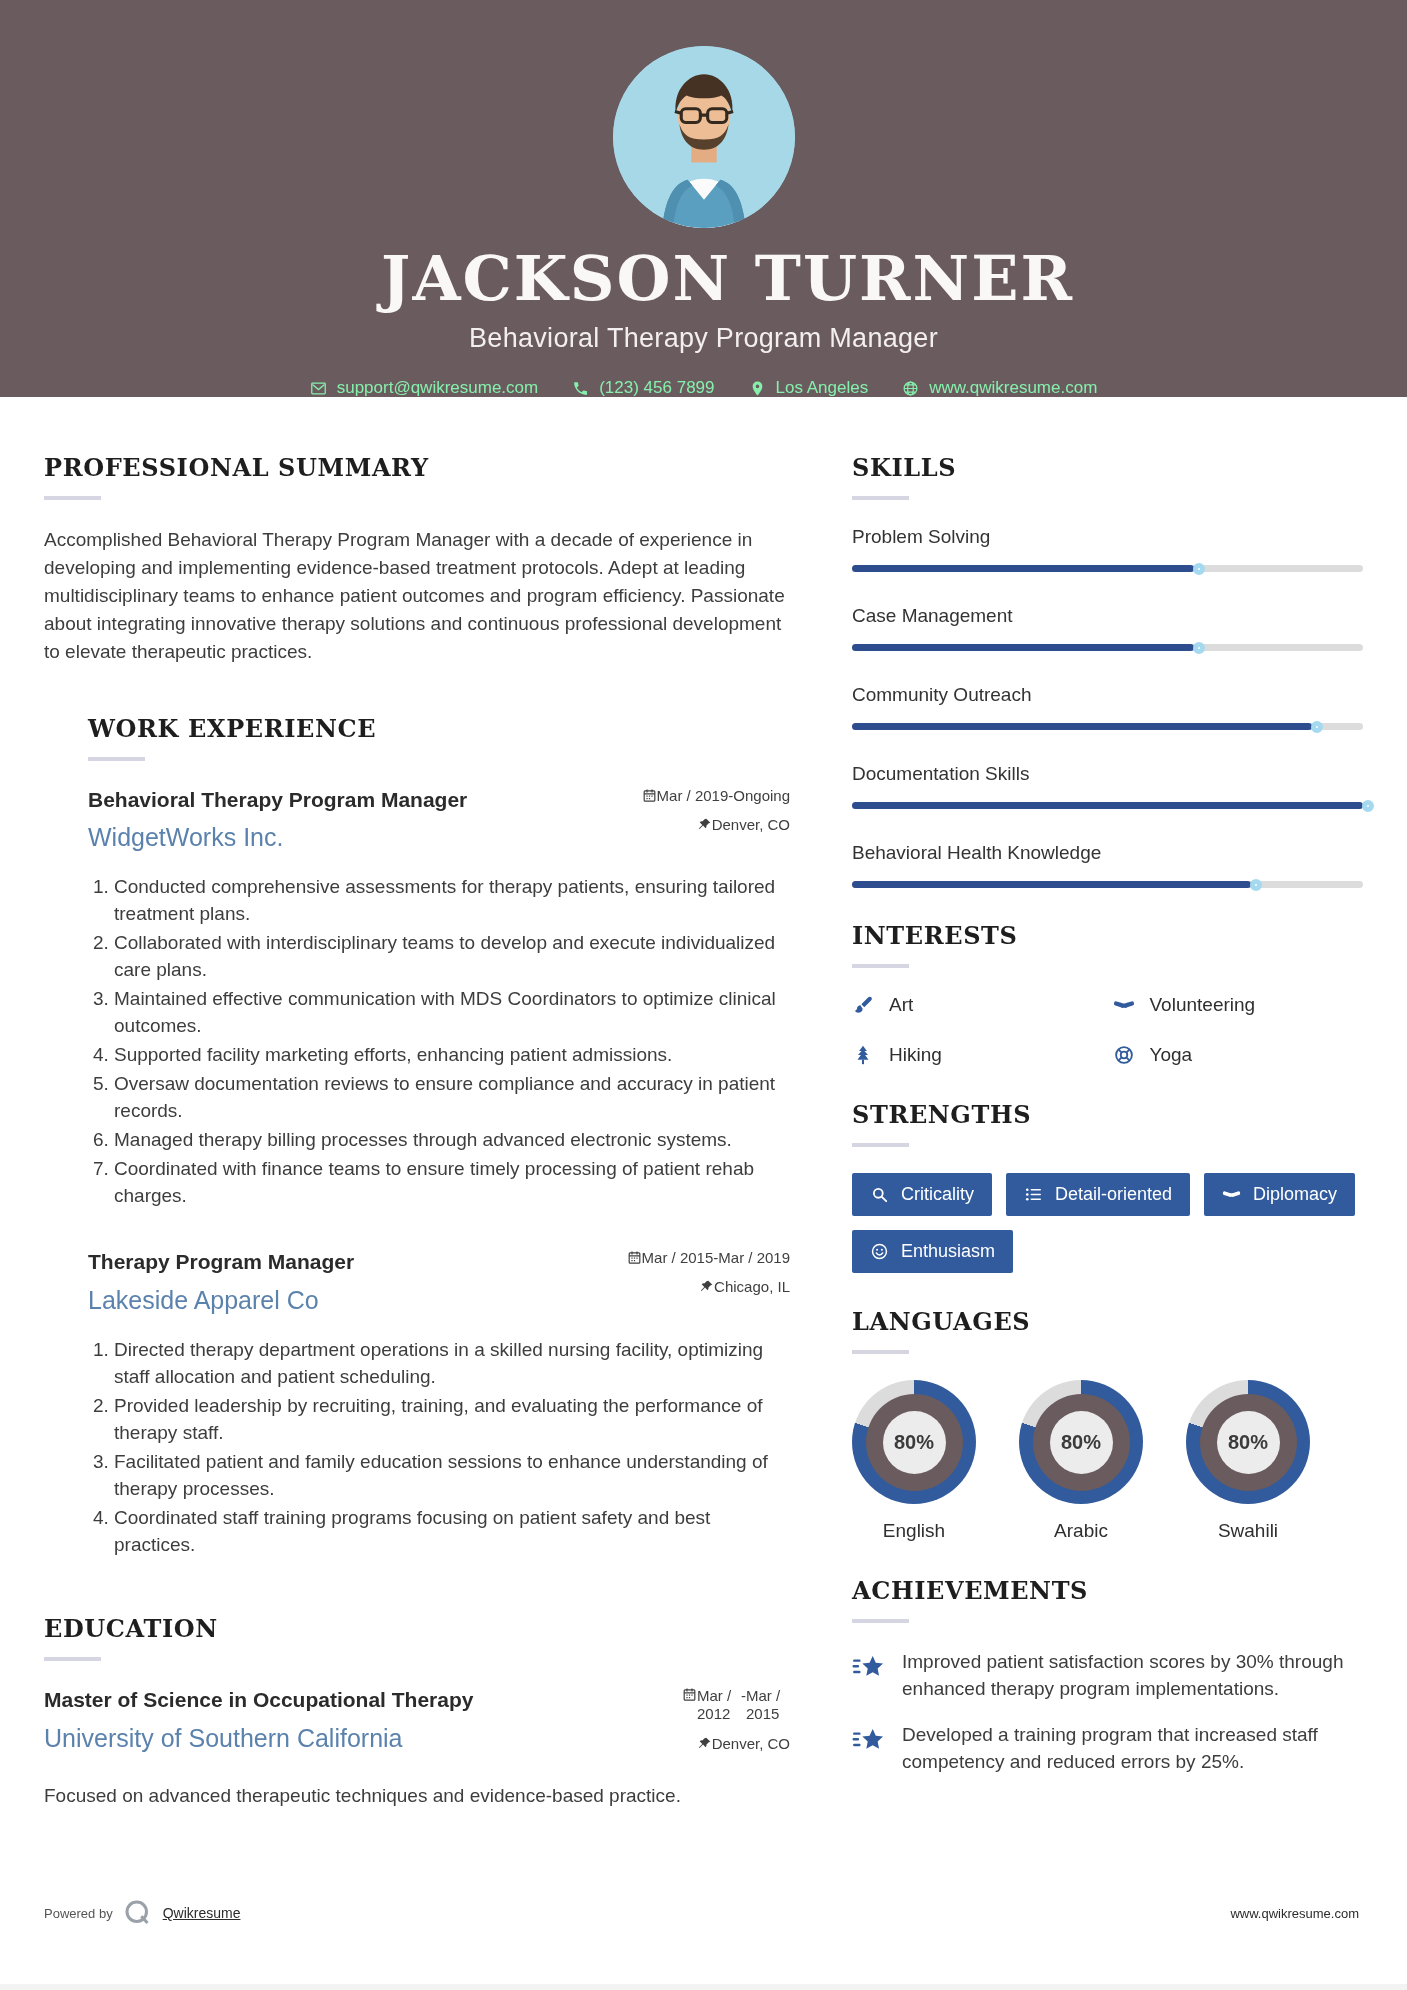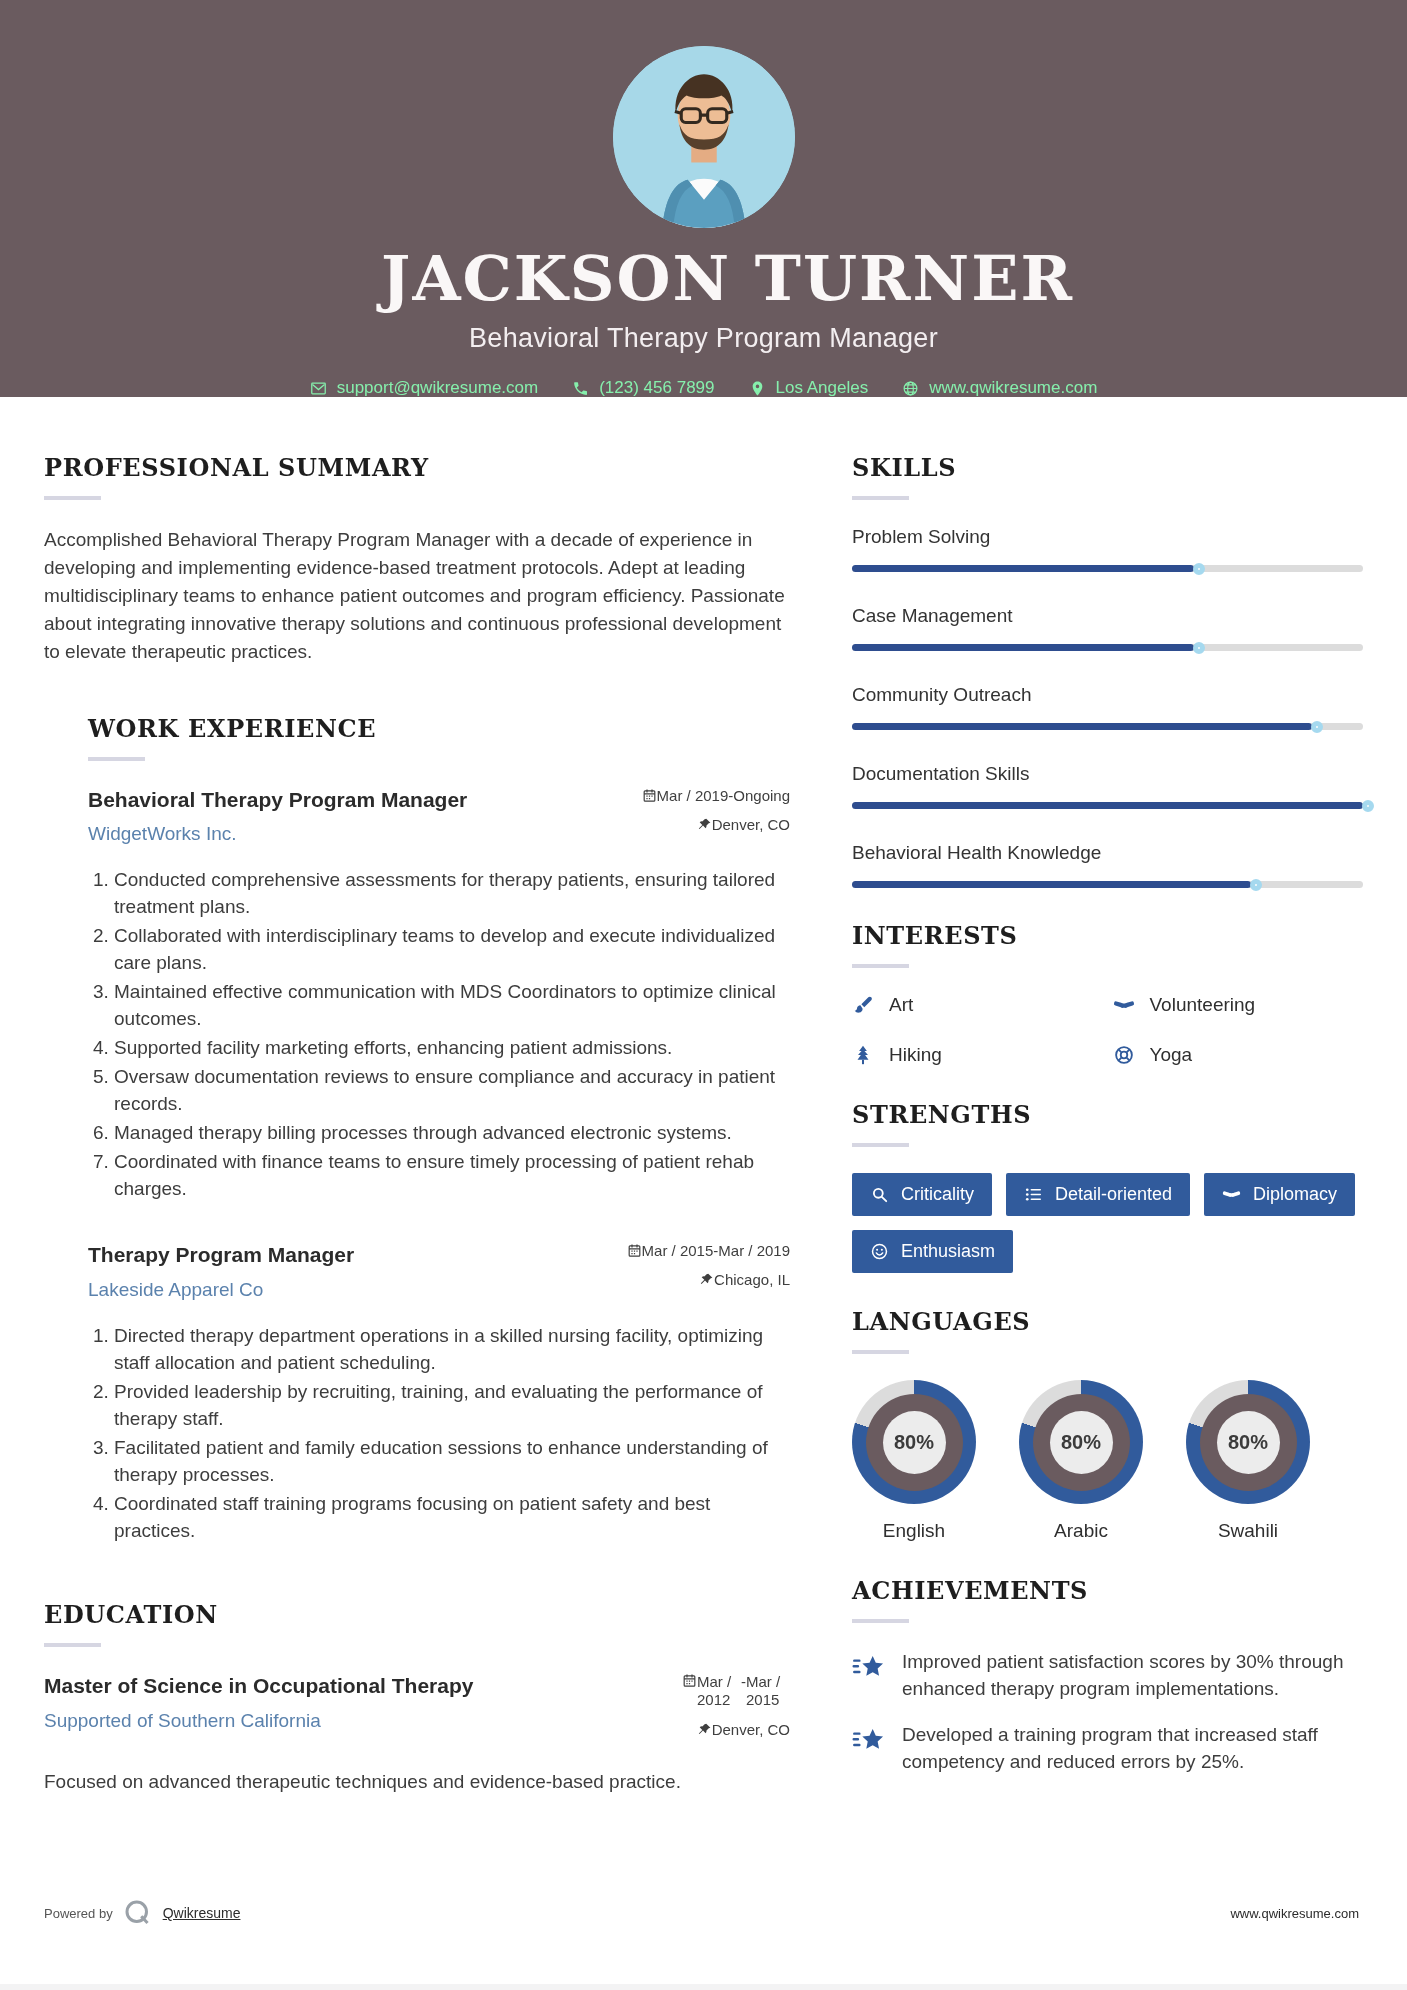--- a/index.html
+++ b/index.html
@@ -40,21 +40,21 @@
   h2.sec{font-family:"DejaVu Serif","Liberation Serif",serif;font-size:24px;font-weight:700;color:var(--heading);letter-spacing:.6px;}
   .rule{width:57px;height:4px;background:var(--rule);margin:14px 0 26px;}
 
   .body-txt{font-size:19px;line-height:1.47;color:var(--text);}
 
   
   .section{margin-bottom:42px;}
   .job{margin-bottom:34px;}
   .job-head{display:flex;justify-content:space-between;align-items:flex-start;}
   .job-title{font-size:21px;font-weight:700;color:#2b2b2b;max-width:520px;line-height:1.25;}
-  .company{font-size:19px;color:var(--link-blue);margin-top:10px;display:inline-block;text-decoration:none;}
+  .company{font-size:25px;color:var(--link-blue);margin-top:10px;display:inline-block;text-decoration:none;}
   .meta{text-align:right;font-size:15px;color:#3f3f3f;flex:0 0 auto;}
   .meta-row{display:flex;justify-content:flex-end;align-items:center;gap:0;margin-bottom:12px;white-space:nowrap;}
   .meta .ic{display:inline-flex;width:15px;height:15px;color:#3f3f3f;}
   .meta .ic svg{width:100%;height:100%;}
   .date-range{align-items:flex-start;}
   .dr-part{display:inline-block;width:44px;line-height:1.2;white-space:normal;text-align:left;}
   .dr-dash{line-height:1.2;}
   ol.bullets{margin-top:22px;padding-left:26px;font-size:19px;line-height:1.42;color:var(--text);}
   ol.bullets li{margin-bottom:2px;}
   .edu-desc{font-size:19px;line-height:1.45;margin-top:18px;}
@@ -320,21 +320,21 @@
           </ol>
         </div>
       </div>
 
       <div class="section" style="margin-top:56px;">
         <h2 class="sec">EDUCATION</h2>
         <div class="rule"></div>
         <div class="job-head">
           <div>
             <div class="job-title" style="max-width:430px;">Master of Science in Occupational Therapy</div>
-            <a class="company">Supported of Southern California</a>
+            <a class="company">University of Southern California</a>
           </div>
           <div class="meta">
             <div class="meta-row date-range">
               <span class="ic">
                   <svg viewBox="0 0 24 24">
                     <use href="#i-calendar"></use>
                   </svg>
                 </span>
               <span class="dr-part">Mar / 2012</span>
               <span class="dr-dash">-</span>

